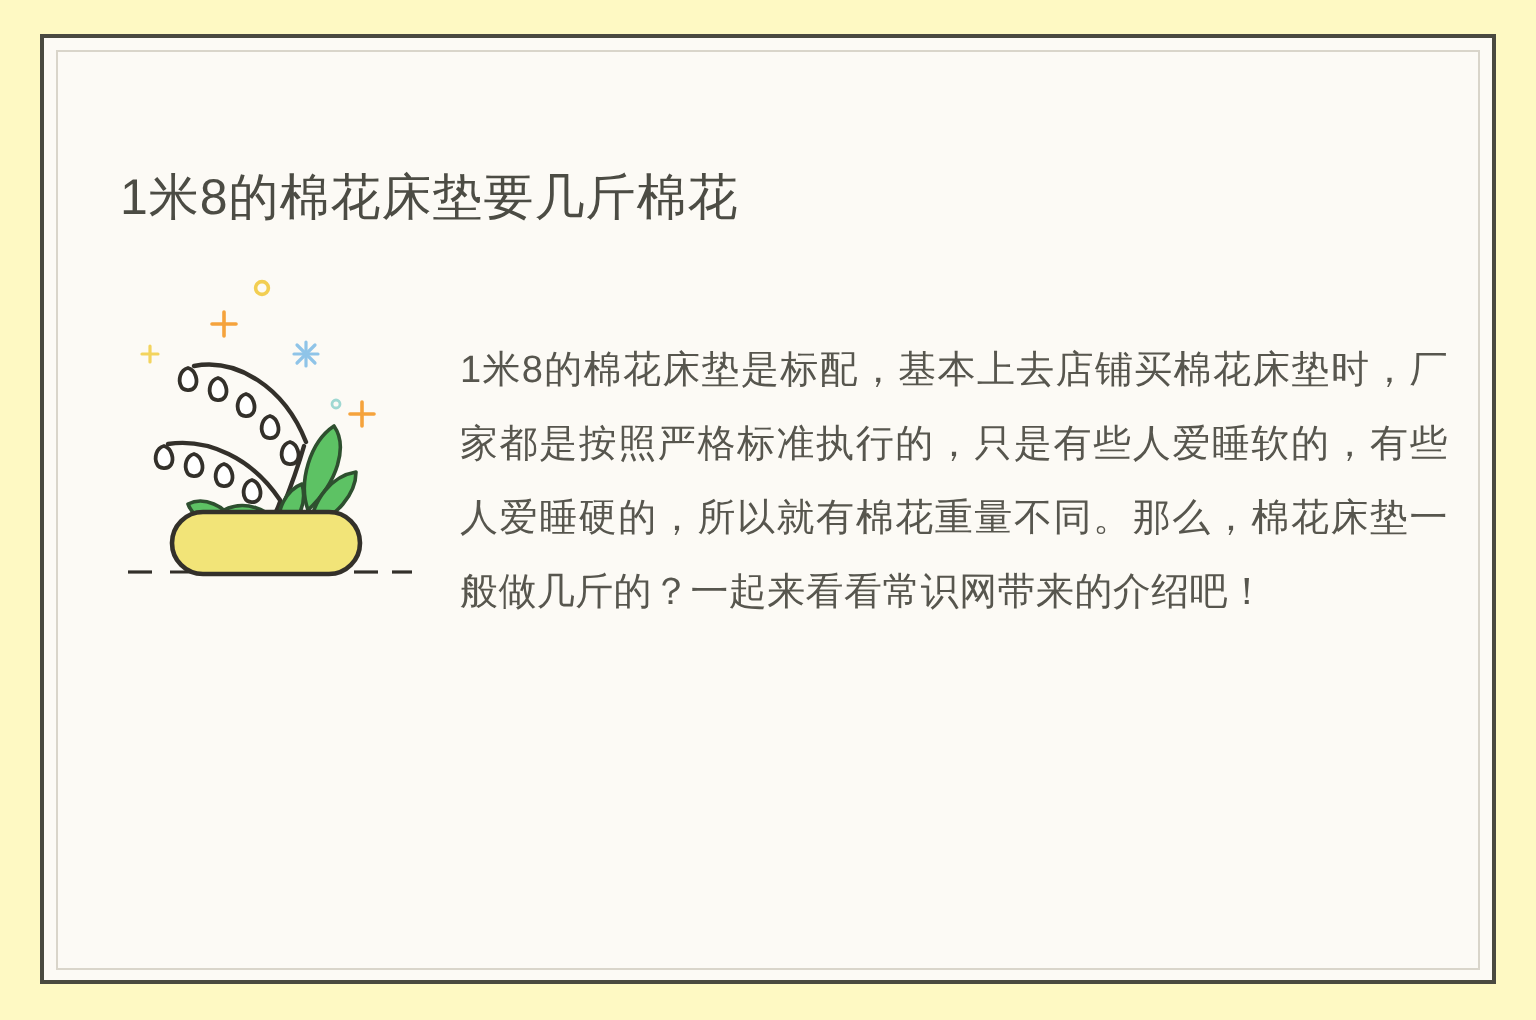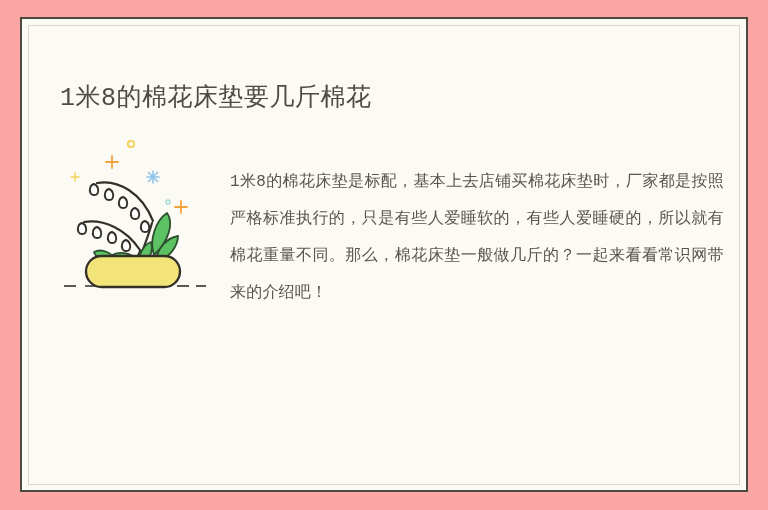--- a/index.html
+++ b/index.html
@@ -12,22 +12,21 @@
     background: #FCFAF5;
     font-family: "Liberation Sans", "DejaVu Sans", sans-serif;
     overflow: hidden;
   }
 
   
   #page-root {
     position: relative;
     width: 768px;
     height: 510px;
-    background: #fca5a5;
-    font-family: Liberation Mono, monospace;
+    background: #fef9c3;
   }
 
   #outer-frame {
     position: absolute;
     left: 20px;
     top: 17px;
     width: 728px;
     height: 475px;
     border: 2px solid #4A4A40;
     box-sizing: border-box;
@@ -71,21 +70,21 @@
     width: 155px;
     height: 160px;
   }
 
   
   #article-body {
     position: absolute;
     left: 230px;
     top: 148px;
     width: 494px;
-    font-size: 16px;
+    font-size: 19px;
     line-height: 37px;
     color: #57564E;
     text-align: justify;
     text-justify: inter-character;
     letter-spacing: 0.2px;
   }
 </style>
 </head>
 <body>
 

